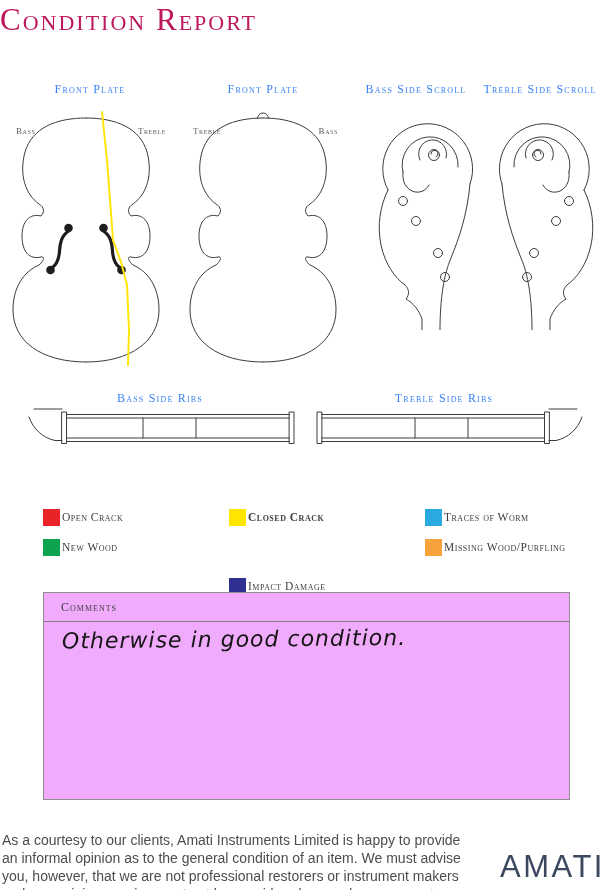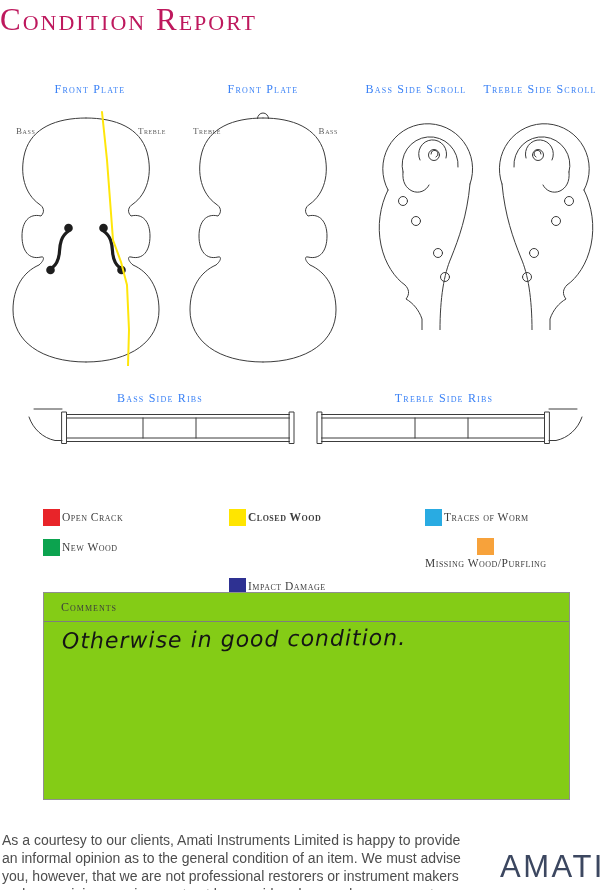--- a/index.html
+++ b/index.html
@@ -30,21 +30,21 @@
   .mirror{transform:scaleX(-1);}
   
   .legend-item{display:flex;align-items:center;gap:2px;height:18px;}
   .swatch{width:17px;height:17px;flex:0 0 17px;}
   .legend-label{
     font-variant:small-caps;font-size:11.5px;letter-spacing:.5px;color:#3e3e3e;white-space:nowrap;
   }
   
   .comments-box{
     left:43px;top:592px;width:527px;height:208px;
-    border:1.5px solid #8f8f8f;box-sizing:border-box;background:#84cc16;
+    border:1.5px solid #8f8f8f;box-sizing:border-box;background:#f0abfc;
   }
   .comments-head{
     position:absolute;left:17px;top:7px;
     font-variant:small-caps;font-size:12px;letter-spacing:1px;color:#3d3d3d;
   }
   .comments-divider{position:absolute;left:0;top:28px;width:100%;height:0;border-top:1.5px solid #7e7e7e;}
   .handwriting{
     position:absolute;left:18px;top:33px;width:480px;
     font-family:"DejaVu Sans", sans-serif;font-style:italic;
     font-size:22px;color:#151515;transform:rotate(-0.6deg);letter-spacing:1px;
@@ -154,35 +154,35 @@
   <path class="line" d="M 39.5 10.5 L 262.5 10.5 M 39.5 14 L 262.5 14 M 39.5 34 L 262.5 34 M 39.5 37.5 L 262.5 37.5"></path>
   <path class="line" d="M 116 14 L 116 34 M 169 14 L 169 34"></path>
 </svg>
 
 <div class="abs legend-item" style="left:43px;top:508px;">
   <span class="swatch" style="background-color: rgb(232, 36, 41);"></span>
   <span class="legend-label">Open Crack</span>
 </div>
 <div class="abs legend-item" style="left:229px;top:508px;">
   <span class="swatch" style="background-color: rgb(255, 229, 0);"></span>
-  <span class="legend-label" style="font-weight: bold;">Closed Wood</span>
+  <span class="legend-label" style="font-weight: bold;">Closed Crack</span>
 </div>
 <div class="abs legend-item" style="left:425px;top:508px;">
   <span class="swatch" style="background-color: rgb(41, 171, 226);"></span>
   <span class="legend-label">Traces of Worm</span>
 </div>
 <div class="abs legend-item" style="left:43px;top:538px;">
   <span class="swatch" style="background-color: rgb(12, 163, 79);"></span>
   <span class="legend-label">New Wood</span>
 </div>
 <div class="abs legend-item" style="left:229px;top:538px;margin-top:39px;">
   <span class="swatch" style="background-color: rgb(46, 49, 146);"></span>
   <span class="legend-label">Impact Damage</span>
 </div>
-<div class="abs legend-item" style="left:425px;top:538px;flex-direction:column;">
+<div class="abs legend-item" style="left:425px;top:538px;">
   <span class="swatch" style="background-color: rgb(247, 162, 59);"></span>
   <span class="legend-label">Missing Wood/Purfling</span>
 </div>
 
 <div class="abs comments-box">
   <div class="comments-head">Comments</div>
   <div class="comments-divider"></div>
   <div class="handwriting">Otherwise in good condition.</div>
 </div>
 

